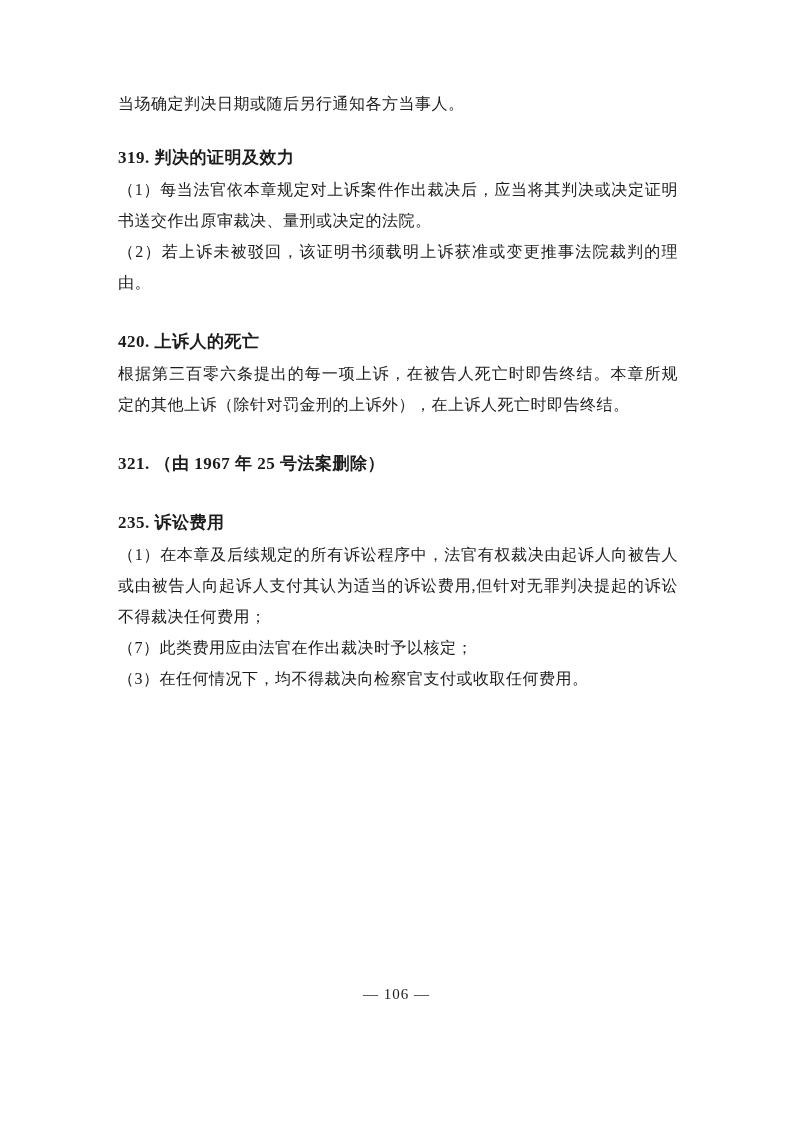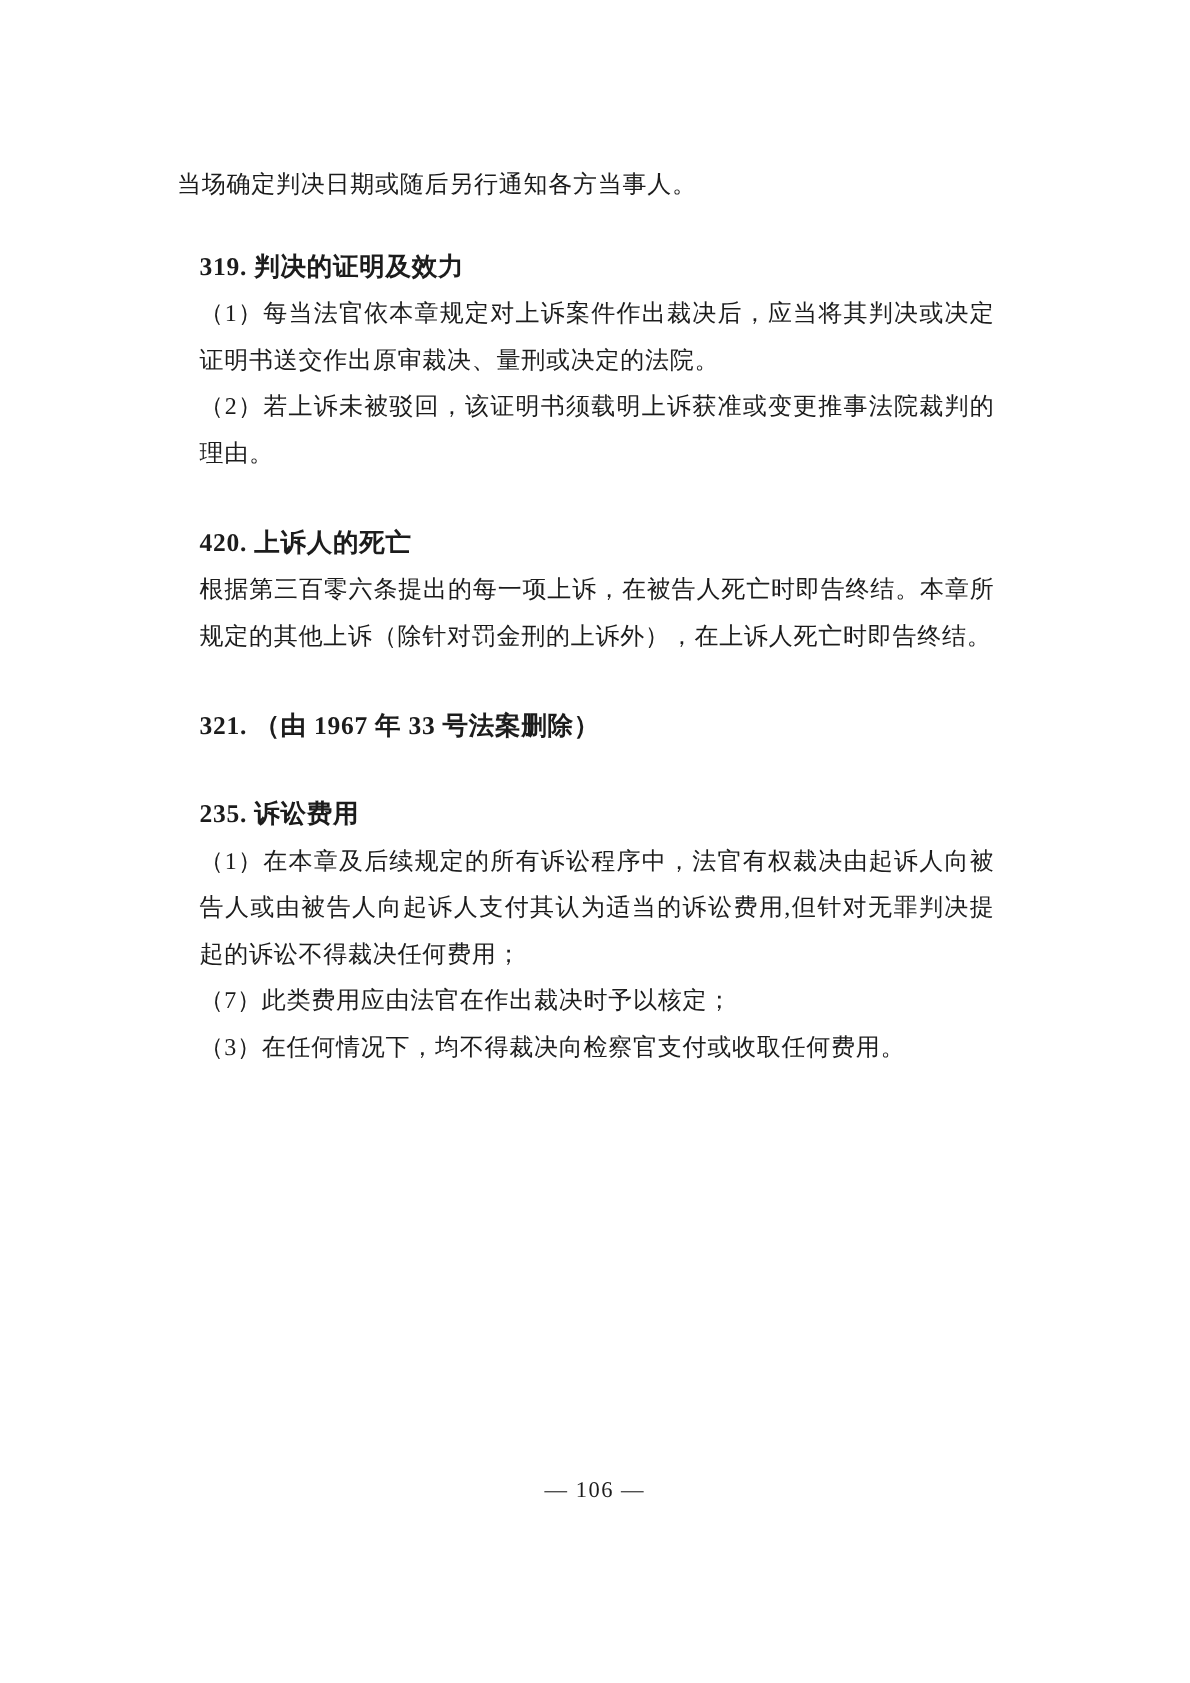--- a/index.html
+++ b/index.html
@@ -11,34 +11,34 @@
     position: relative;
     width: 793px;
     height: 1122px;
     background: #ffffff;
     font-family: "Liberation Serif", "DejaVu Serif", serif;
     color: #1c1c1c;
     overflow: hidden;
   }
   .content {
     position: absolute;
-    top: 108px;
+    top: 88px;
     left: 118px;
     width: 560px;
   }
   .body-par {
     margin: 0;
     font-size: 16px;
     line-height: 31px;
     letter-spacing: 0.5px;
     text-align: justify;
     text-justify: inter-ideograph;
   }
   .section {
-    margin: 15px;
+    margin: 0;
   }
   .section-heading {
     margin: 28px 0 1px 0;
     font-size: 17px;
     line-height: 31px;
     font-weight: bold;
     letter-spacing: 0.5px;
   }
   .section-heading.first {
     margin-top: 23px;
@@ -68,21 +68,21 @@
       <p class="body-par">（1）每当法官依本章规定对上诉案件作出裁决后，应当将其判决或决定证明书送交作出原审裁决、量刑或决定的法院。</p>
       <p class="body-par">（2）若上诉未被驳回，该证明书须载明上诉获准或变更推事法院裁判的理由。</p>
     </section>
 
     <section class="section">
       <h2 class="section-heading">420. 上诉人的死亡</h2>
       <p class="body-par">根据第三百零六条提出的每一项上诉，在被告人死亡时即告终结。本章所规定的其他上诉（除针对罚金刑的上诉外），在上诉人死亡时即告终结。</p>
     </section>
 
     <section class="section">
-      <h2 class="section-heading">321. （由 1967 年 33 号法案删除）</h2>
+      <h2 class="section-heading">321. （由 1967 年 25 号法案删除）</h2>
     </section>
 
     <section class="section">
       <h2 class="section-heading">235. 诉讼费用</h2>
       <p class="body-par">（1）在本章及后续规定的所有诉讼程序中，法官有权裁决由起诉人向被告人或由被告人向起诉人支付其认为适当的诉讼费用,但针对无罪判决提起的诉讼不得裁决任何费用；</p>
       <p class="body-par">（7）此类费用应由法官在作出裁决时予以核定；</p>
       <p class="body-par">（3）在任何情况下，均不得裁决向检察官支付或收取任何费用。</p>
     </section>
 
   </div>

